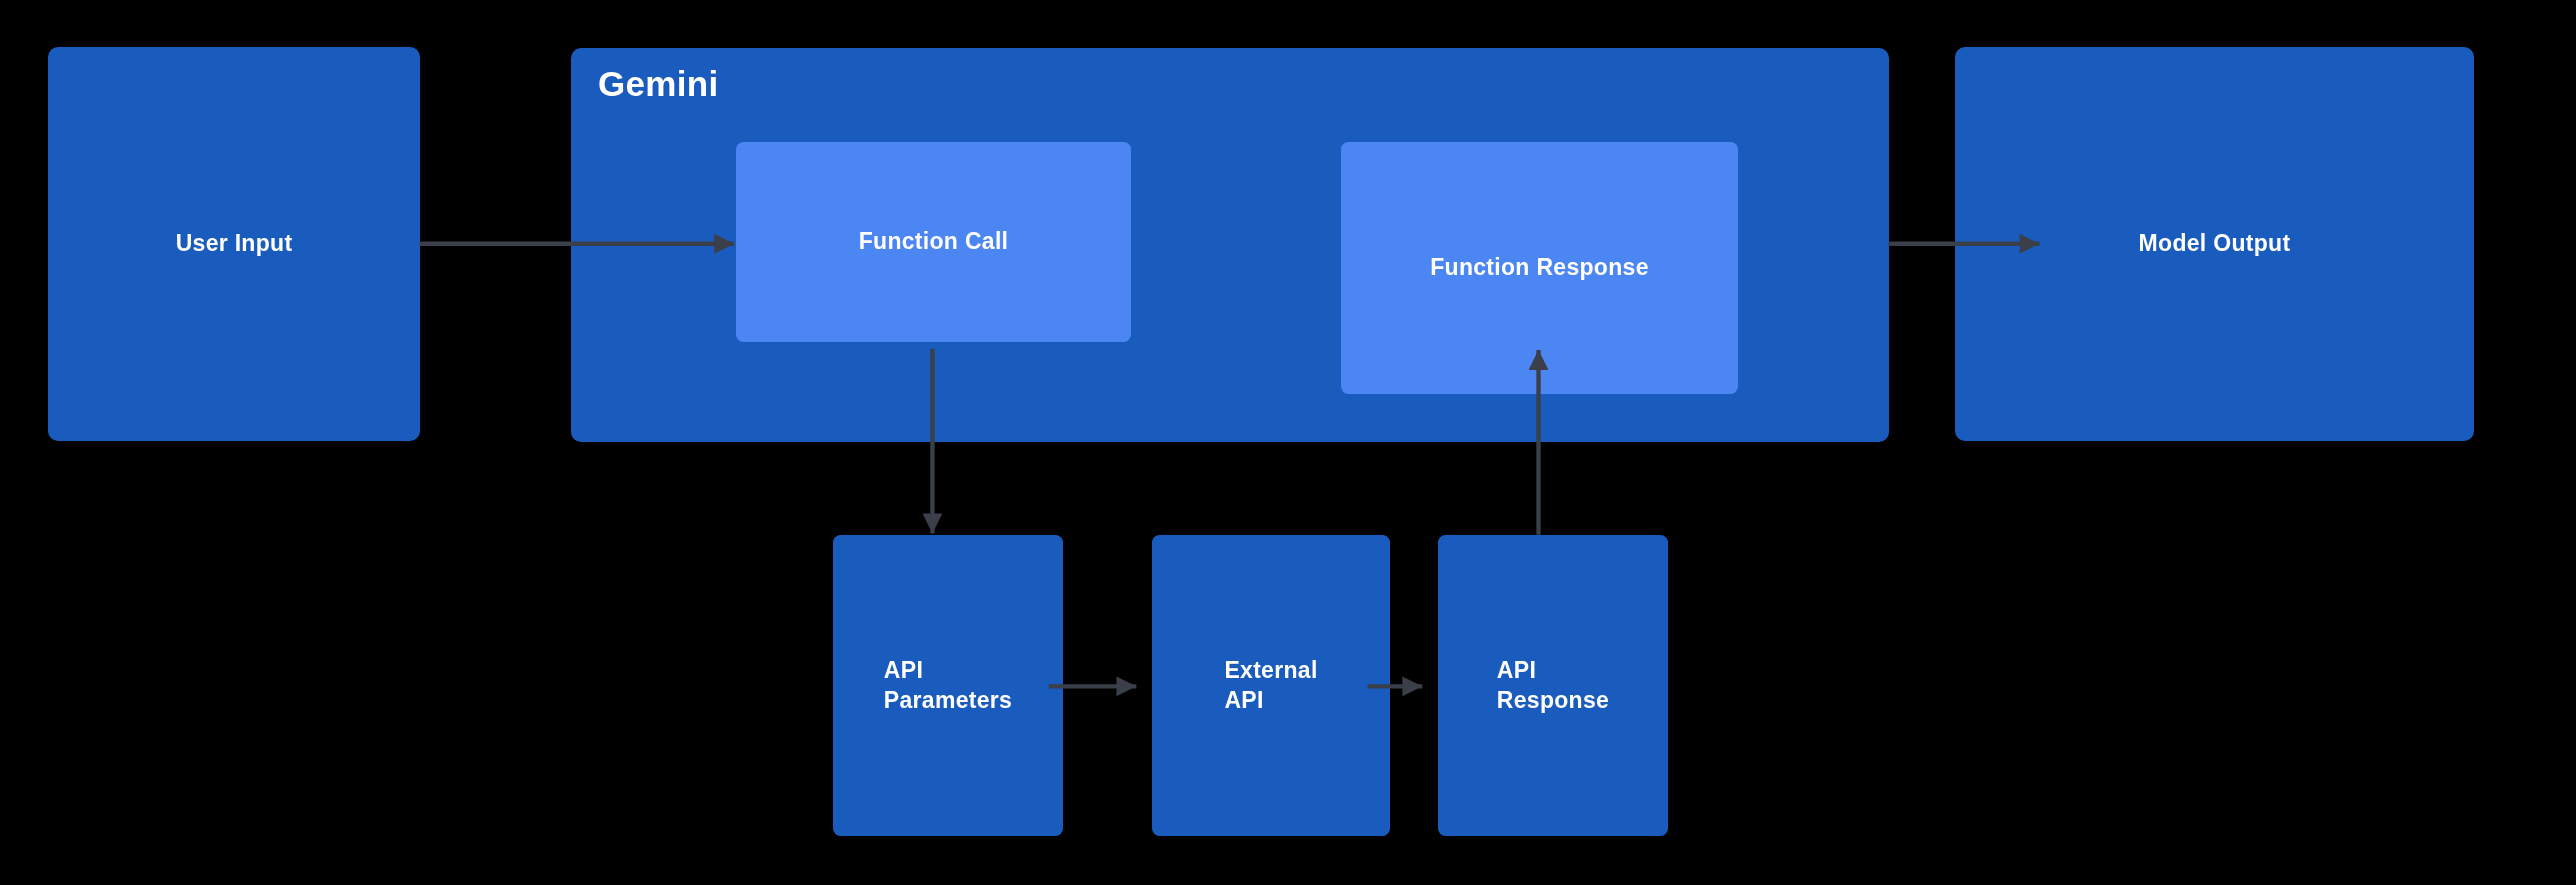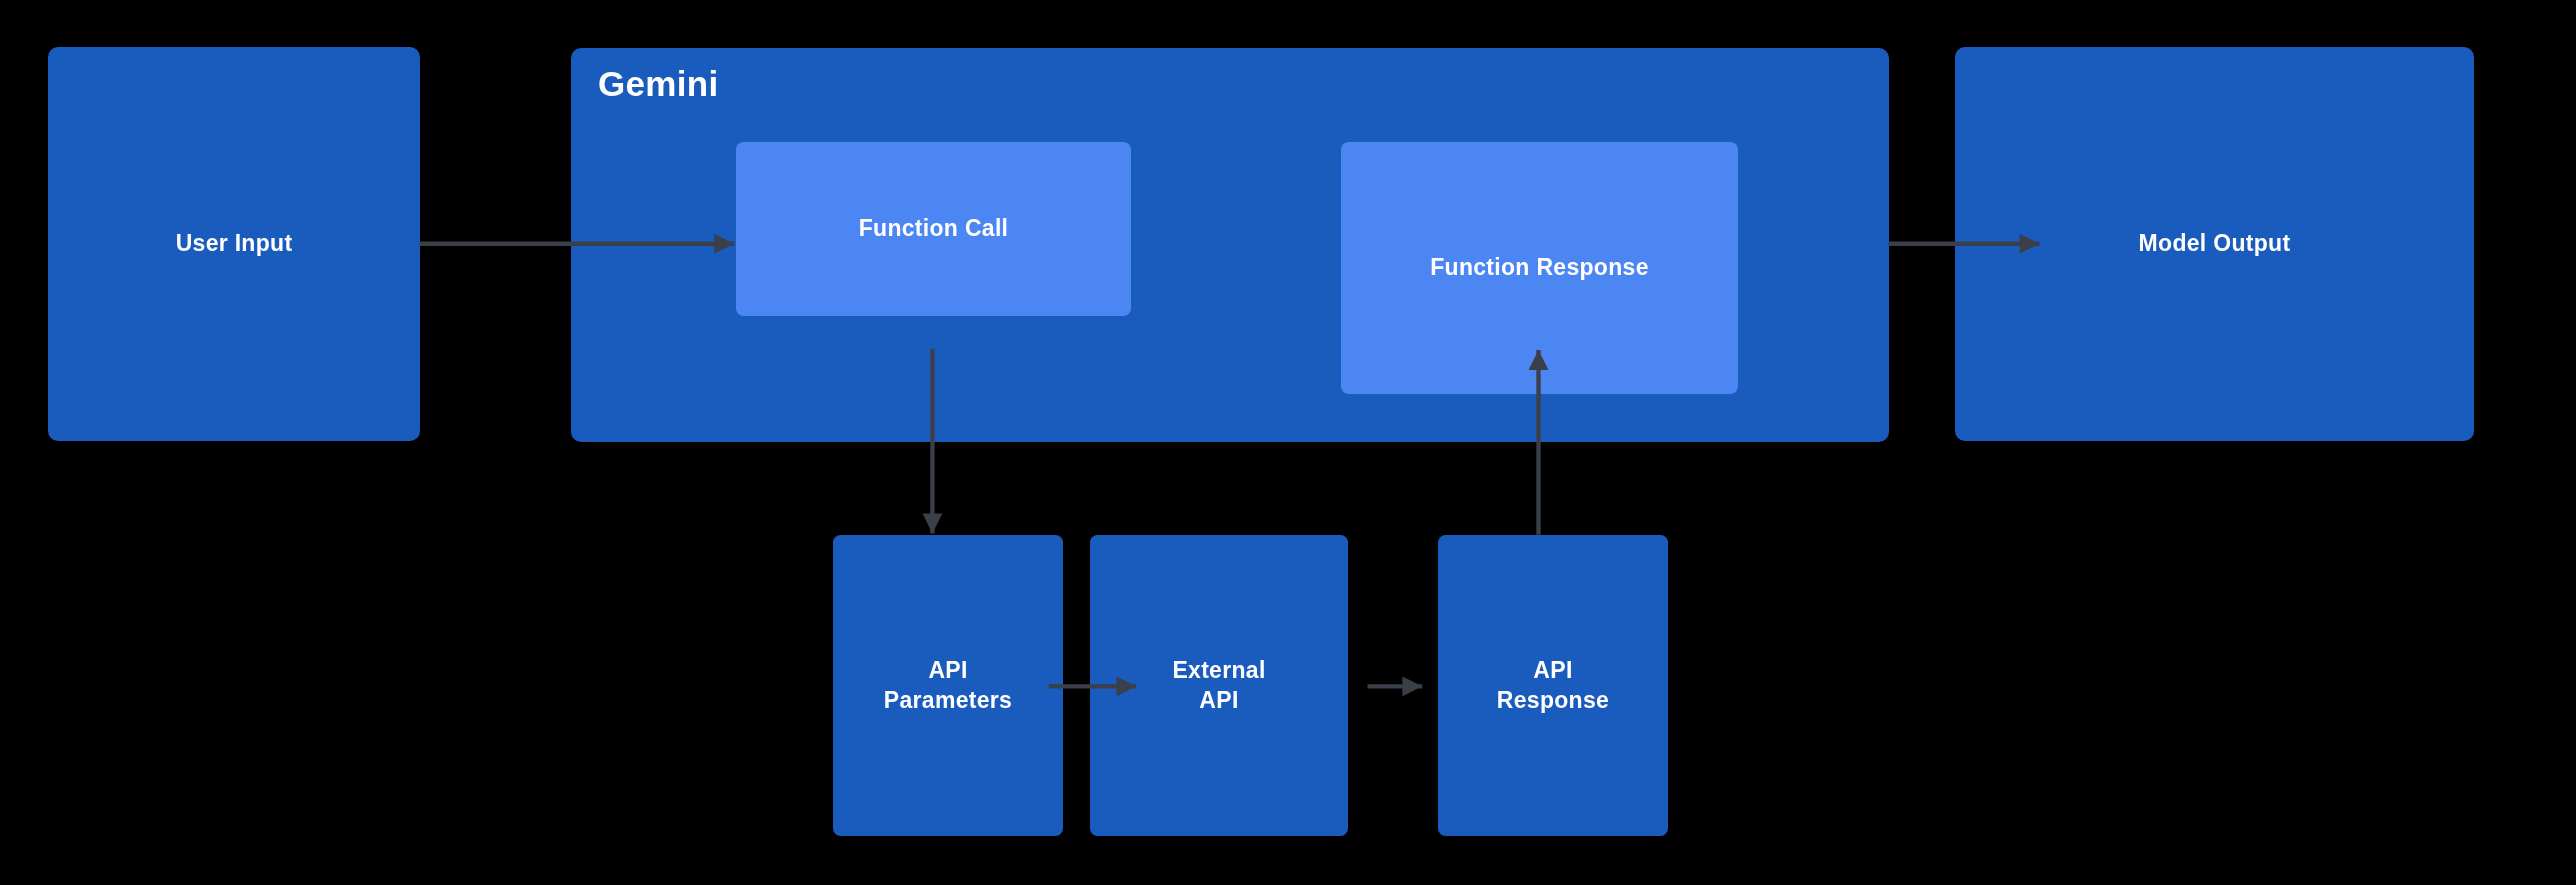--- a/index.html
+++ b/index.html
@@ -15,41 +15,41 @@
     background:var(--background);
     font-family:"Liberation Sans", sans-serif;
   }
   .canvas{
     position:relative;width:2576px;height:886px;
     background:var(--background);overflow:hidden;
   }
   .node{
     position:absolute;
     display:flex;align-items:center;justify-content:center;
-    text-align:center;box-sizing:border-box;
+    text-align:left;box-sizing:border-box;
   }
   .outer{background:var(--node_fill);border-radius:10px;}
   .inner{background:var(--inner_node_fill);border-radius:7.5px;}
   .small{background:var(--node_fill);border-radius:7.5px;margin-left:14px;}
   .label{
     color:var(--text);font-weight:bold;font-size:23px;
     line-height:1.3;white-space:pre-line;letter-spacing:0.3px;
   }
   .container-label{
     position:absolute;left:27px;top:16px;
     color:var(--text);font-weight:bold;font-size:35px;letter-spacing:0.3px;
   }
   
   #user-input       {left:48px;   top:47px;  width:372px;  height:394px;}
   #gemini           {left:571px;  top:48px;  width:1318px; height:394px;}
-  #function-call    {left:165px;  top:94px; width:395px;  height:174px;}
+  #function-call    {left:165px;  top:94px; width:395px;  height:200px;}
   #function-response{left:770px; top:94px; width:397px;  height:252px;}
   #model-output     {left:1955px; top:47px;  width:519px;  height:394px;}
   #api-parameters   {left:819px; top:535px; width:230px;  height:301px;}
-  #external-api     {left:1076px; top:535px; width:258px;  height:301px;}
+  #external-api     {left:1138px; top:535px; width:238px;  height:301px;}
   #api-response     {left:1424px; top:535px; width:230px;  height:301px;}
   .edges{
     position:absolute;left:0;top:0;width:2576px;height:886px;
     pointer-events:none;
   }
   .edge{stroke:var(--arrow);stroke-width:7px;}
 </style>
 </head>
 <body>
 

